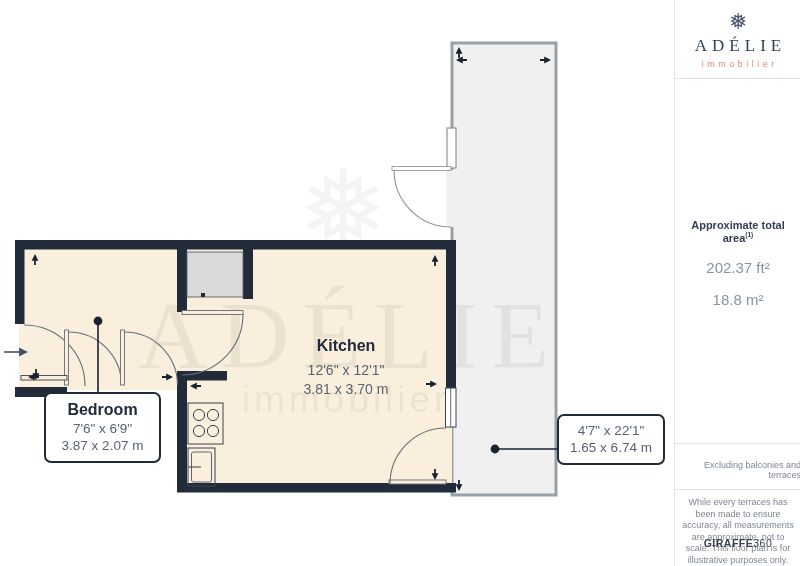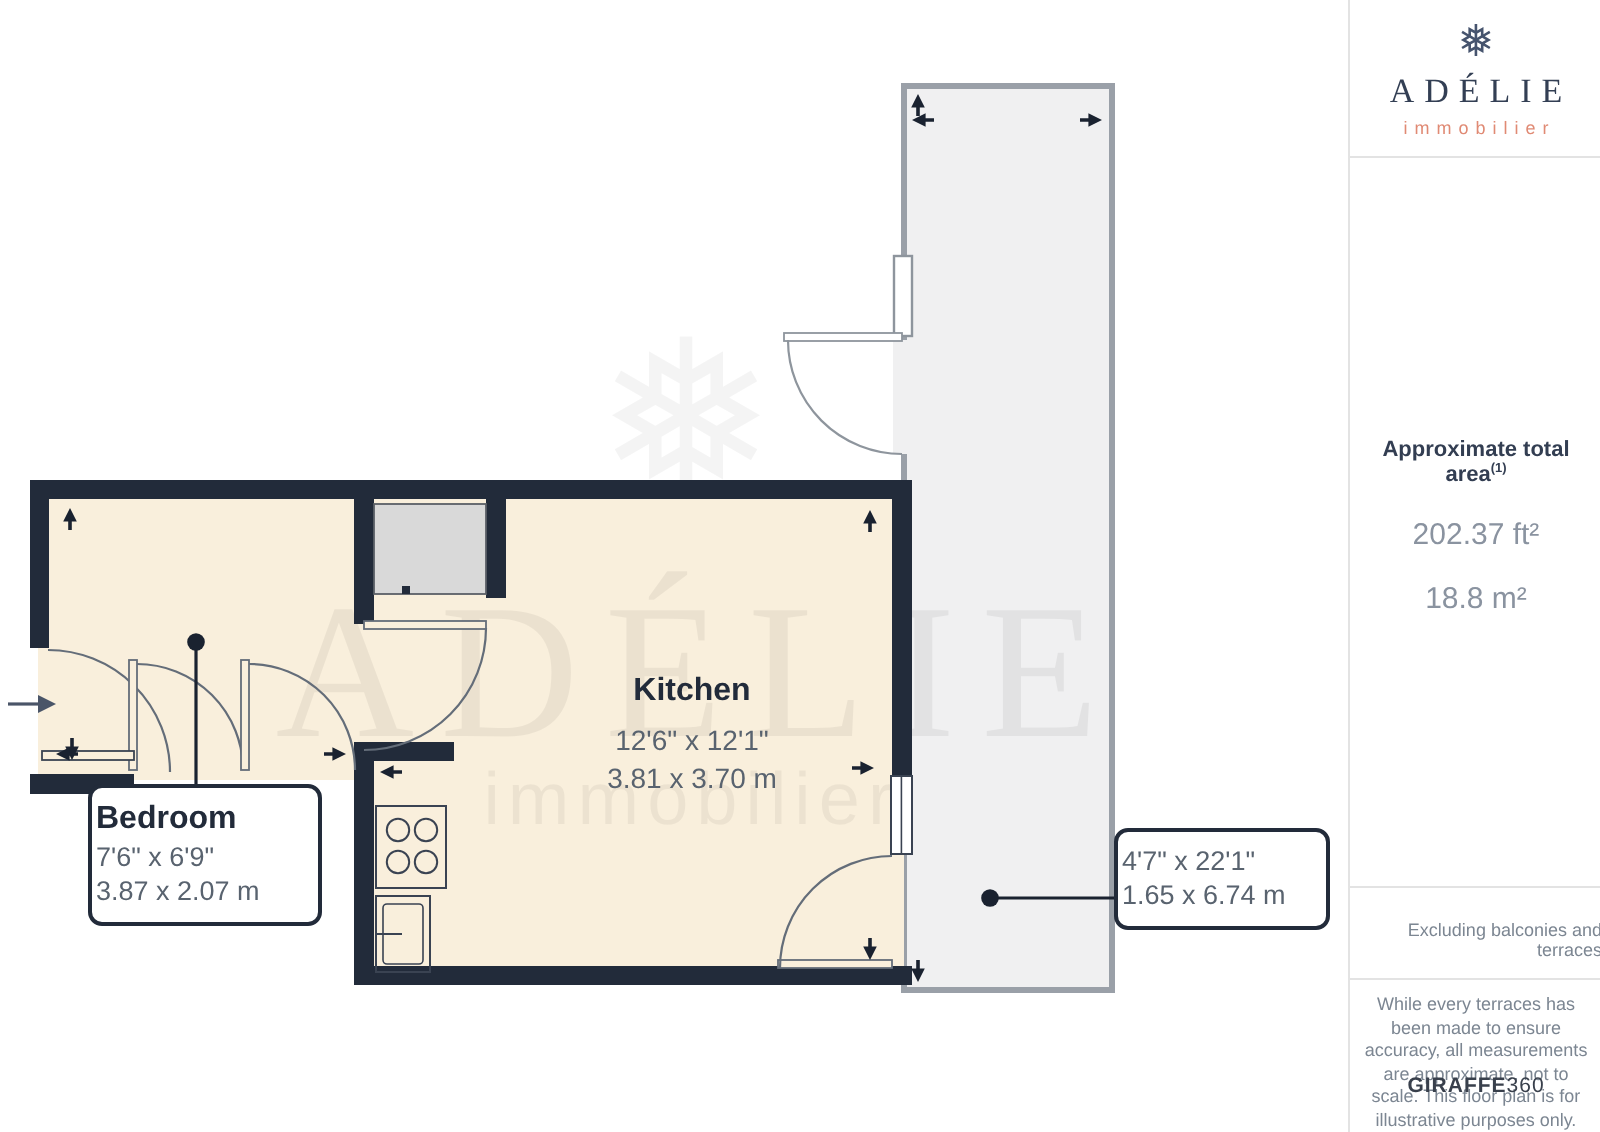--- a/index.html
+++ b/index.html
@@ -5,21 +5,21 @@
   * { margin:0; padding:0; box-sizing:border-box; }
   html,body { width:800px; height:566px; background:#ffffff; overflow:hidden;
               font-family:"Liberation Sans", sans-serif; }
   .page { position:relative; width:800px; height:566px; background:#fff; }
 
   
   .plan { position:absolute; left:0; top:0; width:668px; height:566px; }
 
   
   .room-box { position:absolute; background:#ffffff; border:2px solid #222B3A;
-              border-radius:7px; text-align:left; padding:6px 2px 7px 2px; }
+              border-radius:7px; text-align:center; padding:6px 2px 7px 2px; }
   .room-name { font-size:16px; font-weight:bold; color:#222B3A; line-height:20px; }
   .room-dim  { font-size:13.5px; color:#59636F; line-height:17px; }
   .room-label-plain { position:absolute; text-align:center; }
   .room-label-plain .room-name { font-size:16px; margin-bottom:5px; }
   .room-label-plain .room-dim  { font-size:14px; line-height:19px; }
 
   
   .sidebar { position:absolute; left:674px; top:0; width:126px; height:566px;
              background:#fff; border-left:1px solid #E3E3E3; }
   .divider { position:absolute; left:0; width:126px; height:1px; background:#E3E3E3; }

